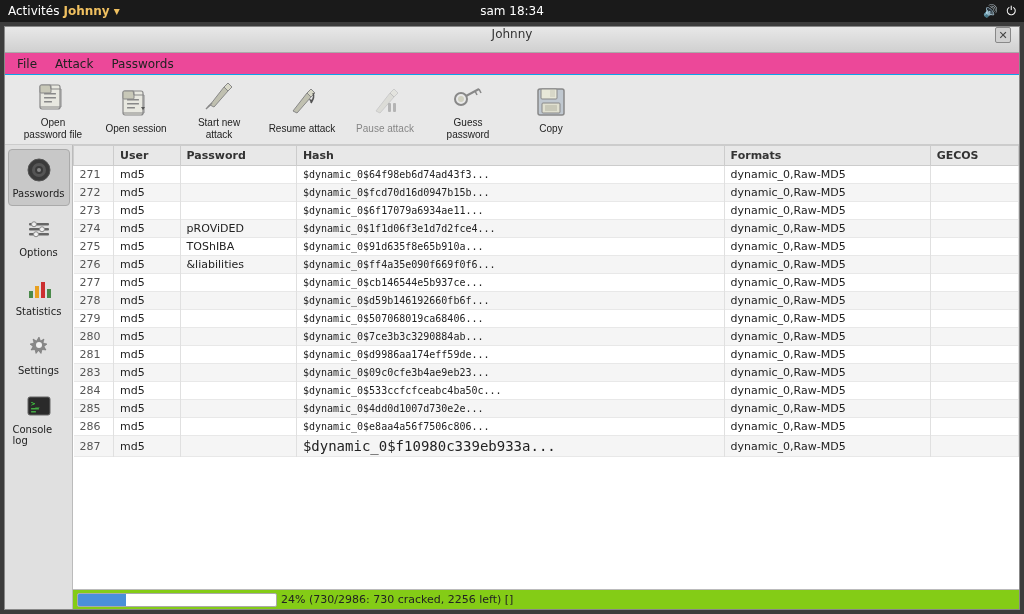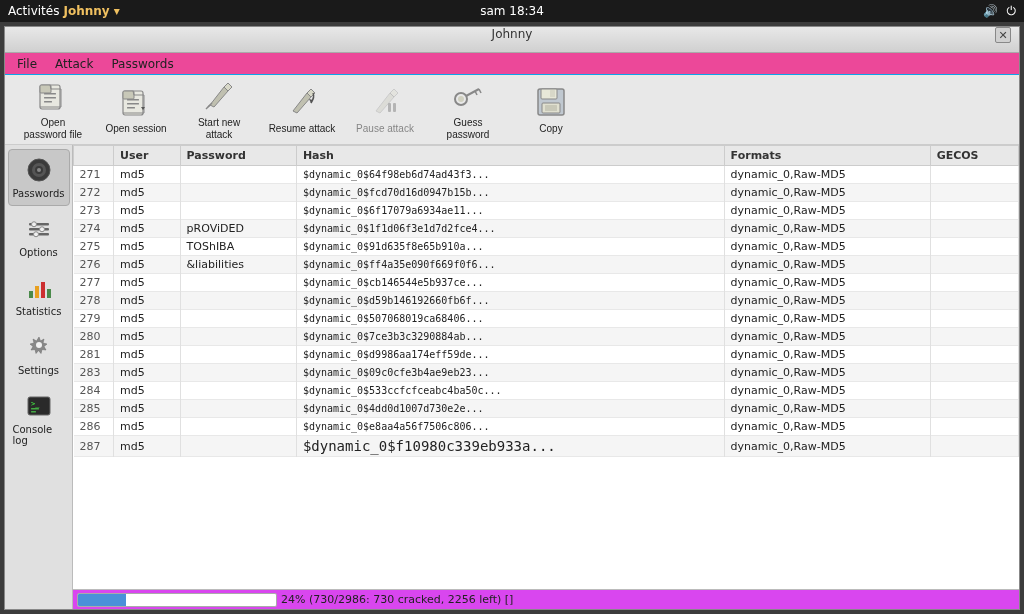--- a/index.html
+++ b/index.html
@@ -169,21 +169,21 @@
     }
     tbody tr { border-bottom: 1px solid #e8e8e8; }
     tbody tr:nth-child(odd) { background: #fff; }
     tbody tr:nth-child(even) { background: #f5f5f5; }
     tbody td { padding: 2px 6px; border-right: 1px solid #e0e0e0; color: #222; }
     tbody td:first-child { color: #555; text-align: left; width: 40px; }
 
     
     .statusbar {
       height: 20px;
-      background: #d946ef;
+      background: #84cc16;
       border-top: 1px solid #bbb;
       display: flex;
       align-items: center;
       padding: 0 4px;
       gap: 4px;
     }
     .progress-bar-container {
       width: 200px;
       height: 14px;
       background: #fff;

